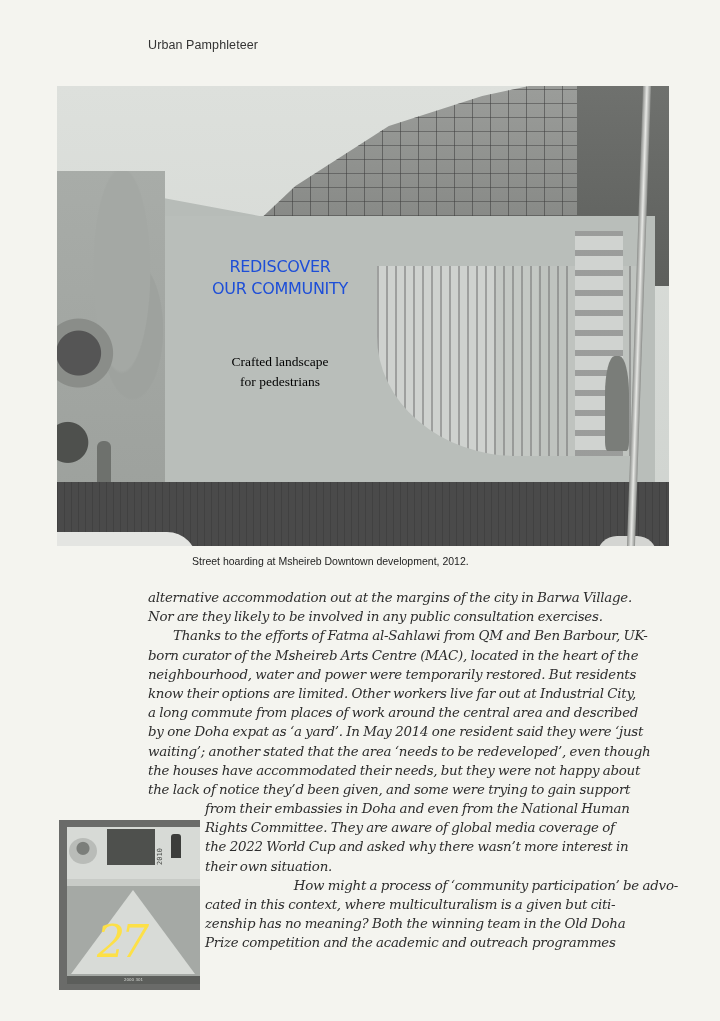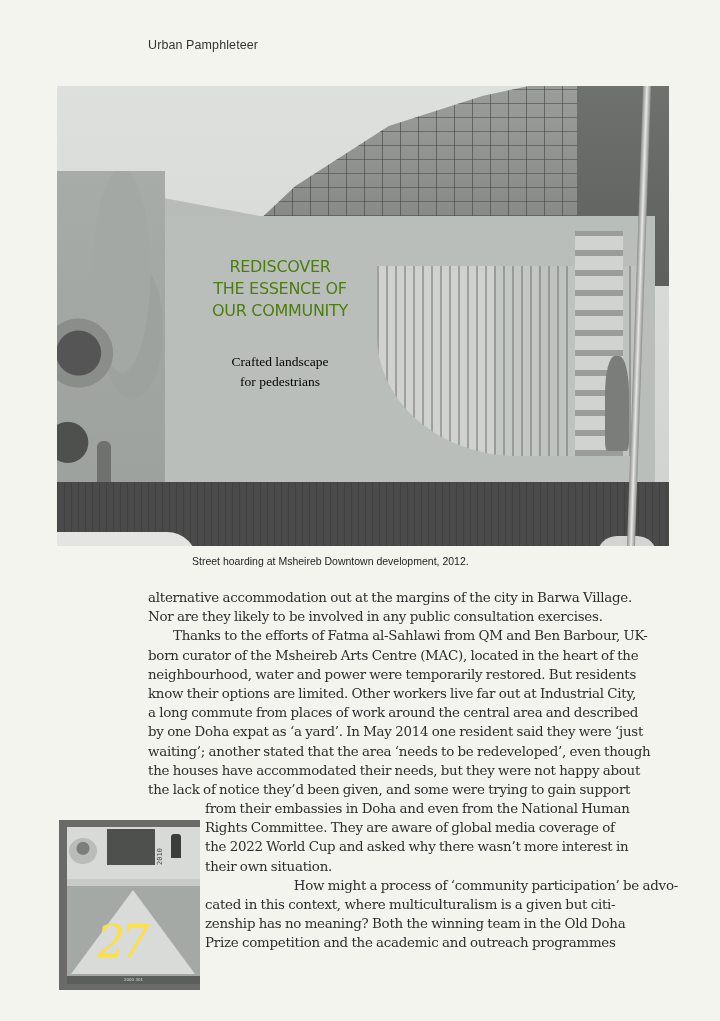--- a/index.html
+++ b/index.html
@@ -81,21 +81,21 @@
         repeating-linear-gradient(90deg, rgba(0,0,0,.12) 0 1px, transparent 1px 7px),
         #4a4a4a;
     }
     .car-left { position: absolute; left: 0; top: 446px; width: 140px; height: 30px; background: #e4e5e2; border-radius: 0 30px 0 0; }
     .car-right { position: absolute; left: 540px; top: 450px; width: 60px; height: 20px; background: #d4d5d2; border-radius: 30px 30px 0 0; }
 
     .headline {
       position: absolute; left: 128px; top: 170px; width: 190px;
       text-align: center;
       font-family: "DejaVu Sans", sans-serif;
-      color: #4d7c0f;
+      color: #1d4ed8;
       font-size: 16px; line-height: 22px;
       letter-spacing: -0.3px;
     }
     .headline .l { display: block; white-space: nowrap; }
     .subline {
       position: absolute; left: 128px; top: 242px; width: 190px;
       text-align: center;
       font-family: Liberation Serif, serif;
       color: #000000;
       font-size: 13.5px; line-height: 20px; margin-top: 24px;
@@ -109,20 +109,21 @@
     }
 
     
     .body-text {
       position: absolute; left: 148px; top: 588px; width: 530px;
       font-family: "DejaVu Serif", serif;
       font-size: 13.4px; line-height: 19.2px;
       color: #2d2d2d;
       letter-spacing: -0.25px;
       word-spacing: -0.5px;
+      font-style: italic;
     }
     .line { display: block; white-space: nowrap; height: 19.2px; }
     .indent { padding-left: 25px; }
     .wrap-indent { padding-left: 57px; }
     .wrap-indent-first { padding-left: 82px; text-align: right; }
 
     
     .inset {
       position: absolute; left: 59px; top: 820px; width: 141px; height: 170px;
       background: #6a6b69; overflow: hidden;
@@ -191,21 +192,20 @@
   <div class="render"></div>
   <div class="render-tower"></div>
   <div class="tree"></div>
   <div class="fence"></div>
   <div class="car-left"></div>
   <div class="car-right"></div>
   <div class="pole"></div>
 
   <div class="headline">
     <span class="l">REDISCOVER</span>
-    <span class="l">THE ESSENCE OF</span>
     <span class="l">OUR COMMUNITY</span>
   </div>
   <div class="subline">
     <span class="l">Crafted landscape</span>
     <span class="l">for pedestrians</span>
   </div>
 </div>
 
 <div class="caption">Street hoarding at Msheireb Downtown development, 2012.</div>
 

